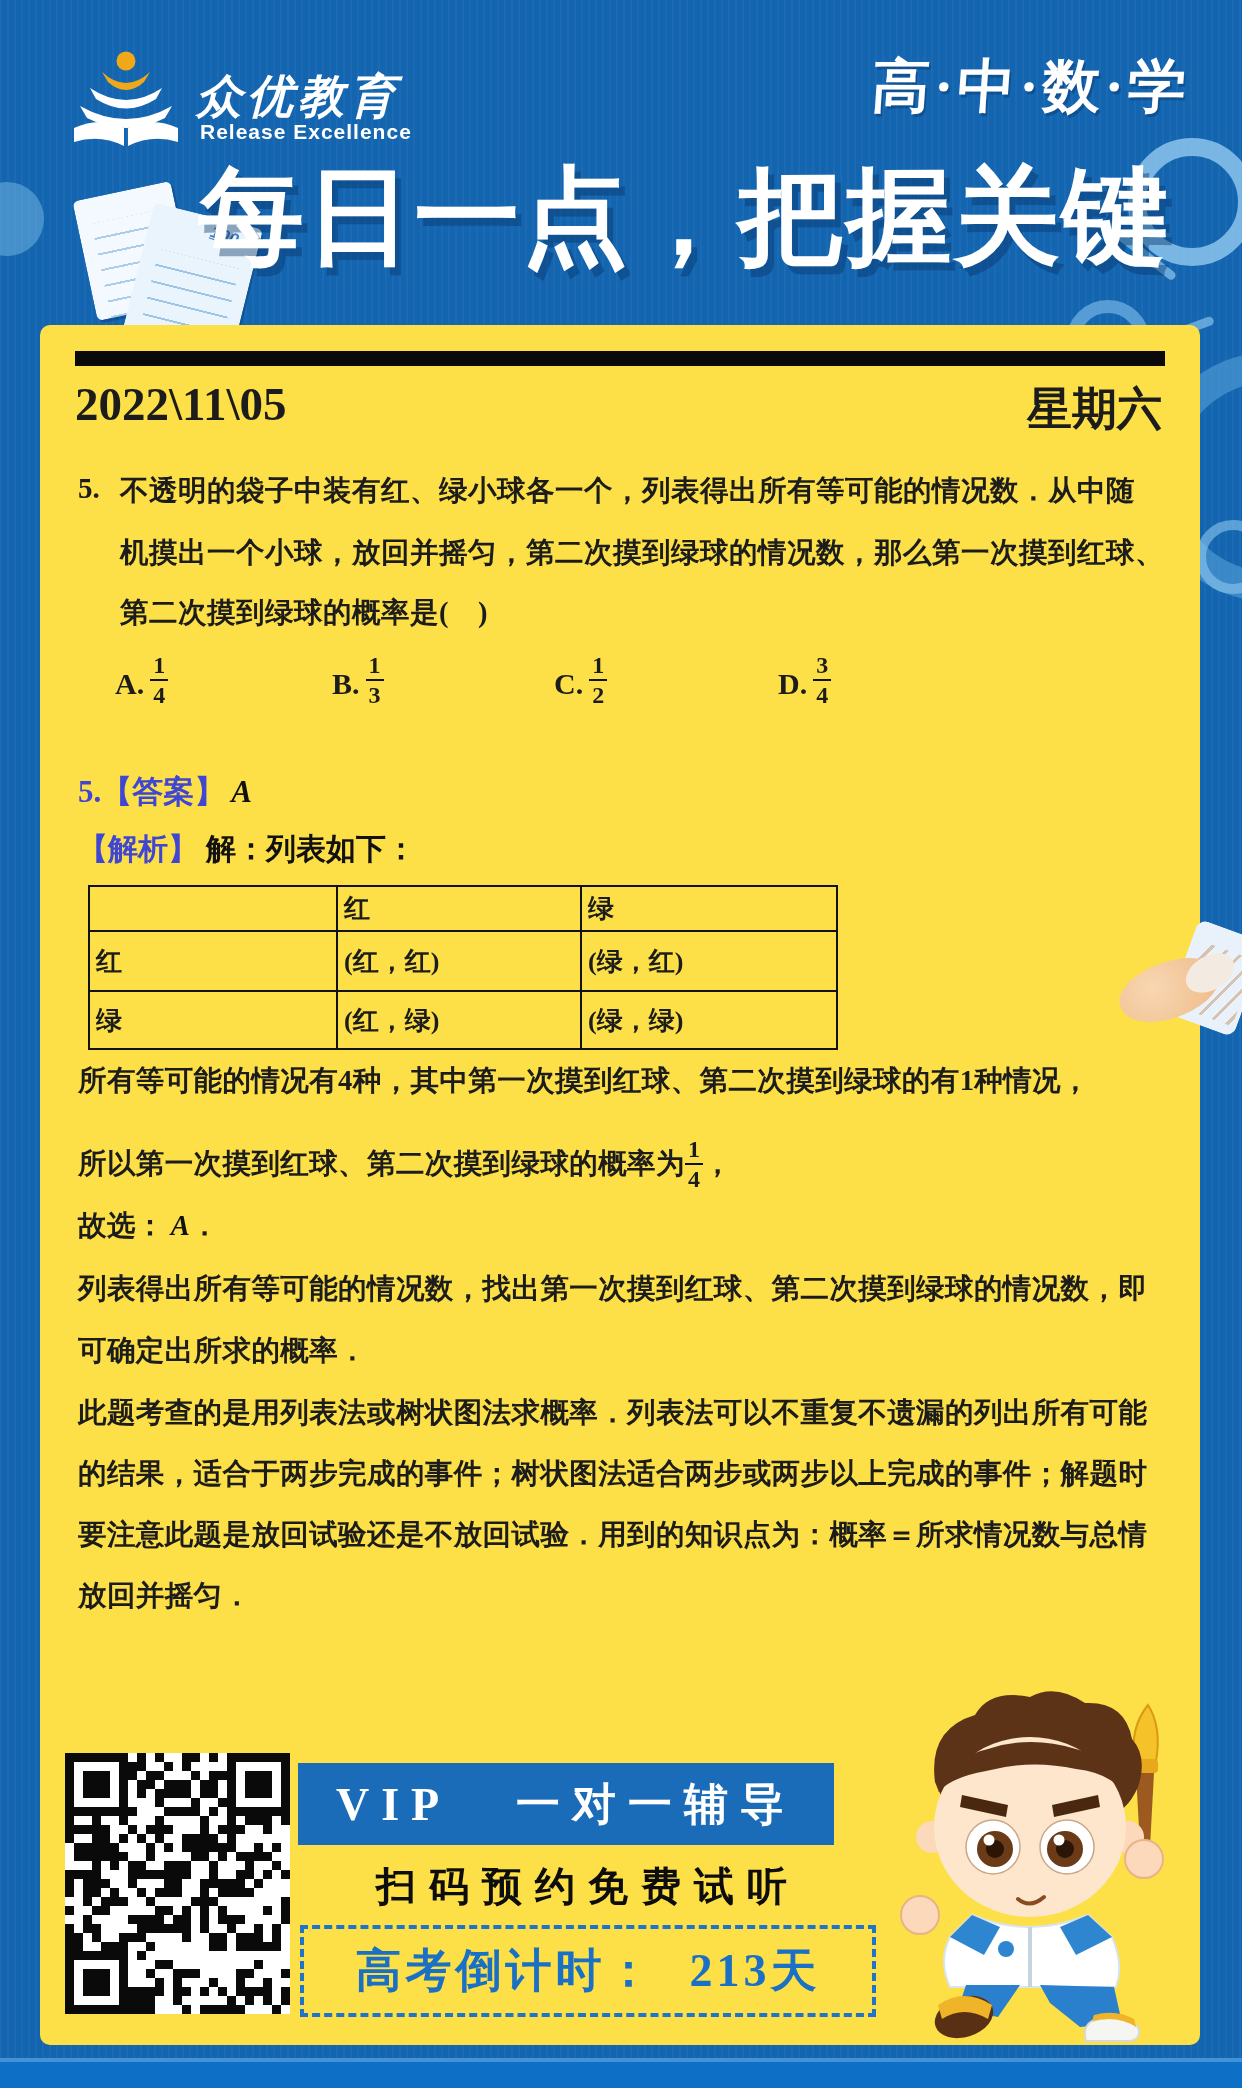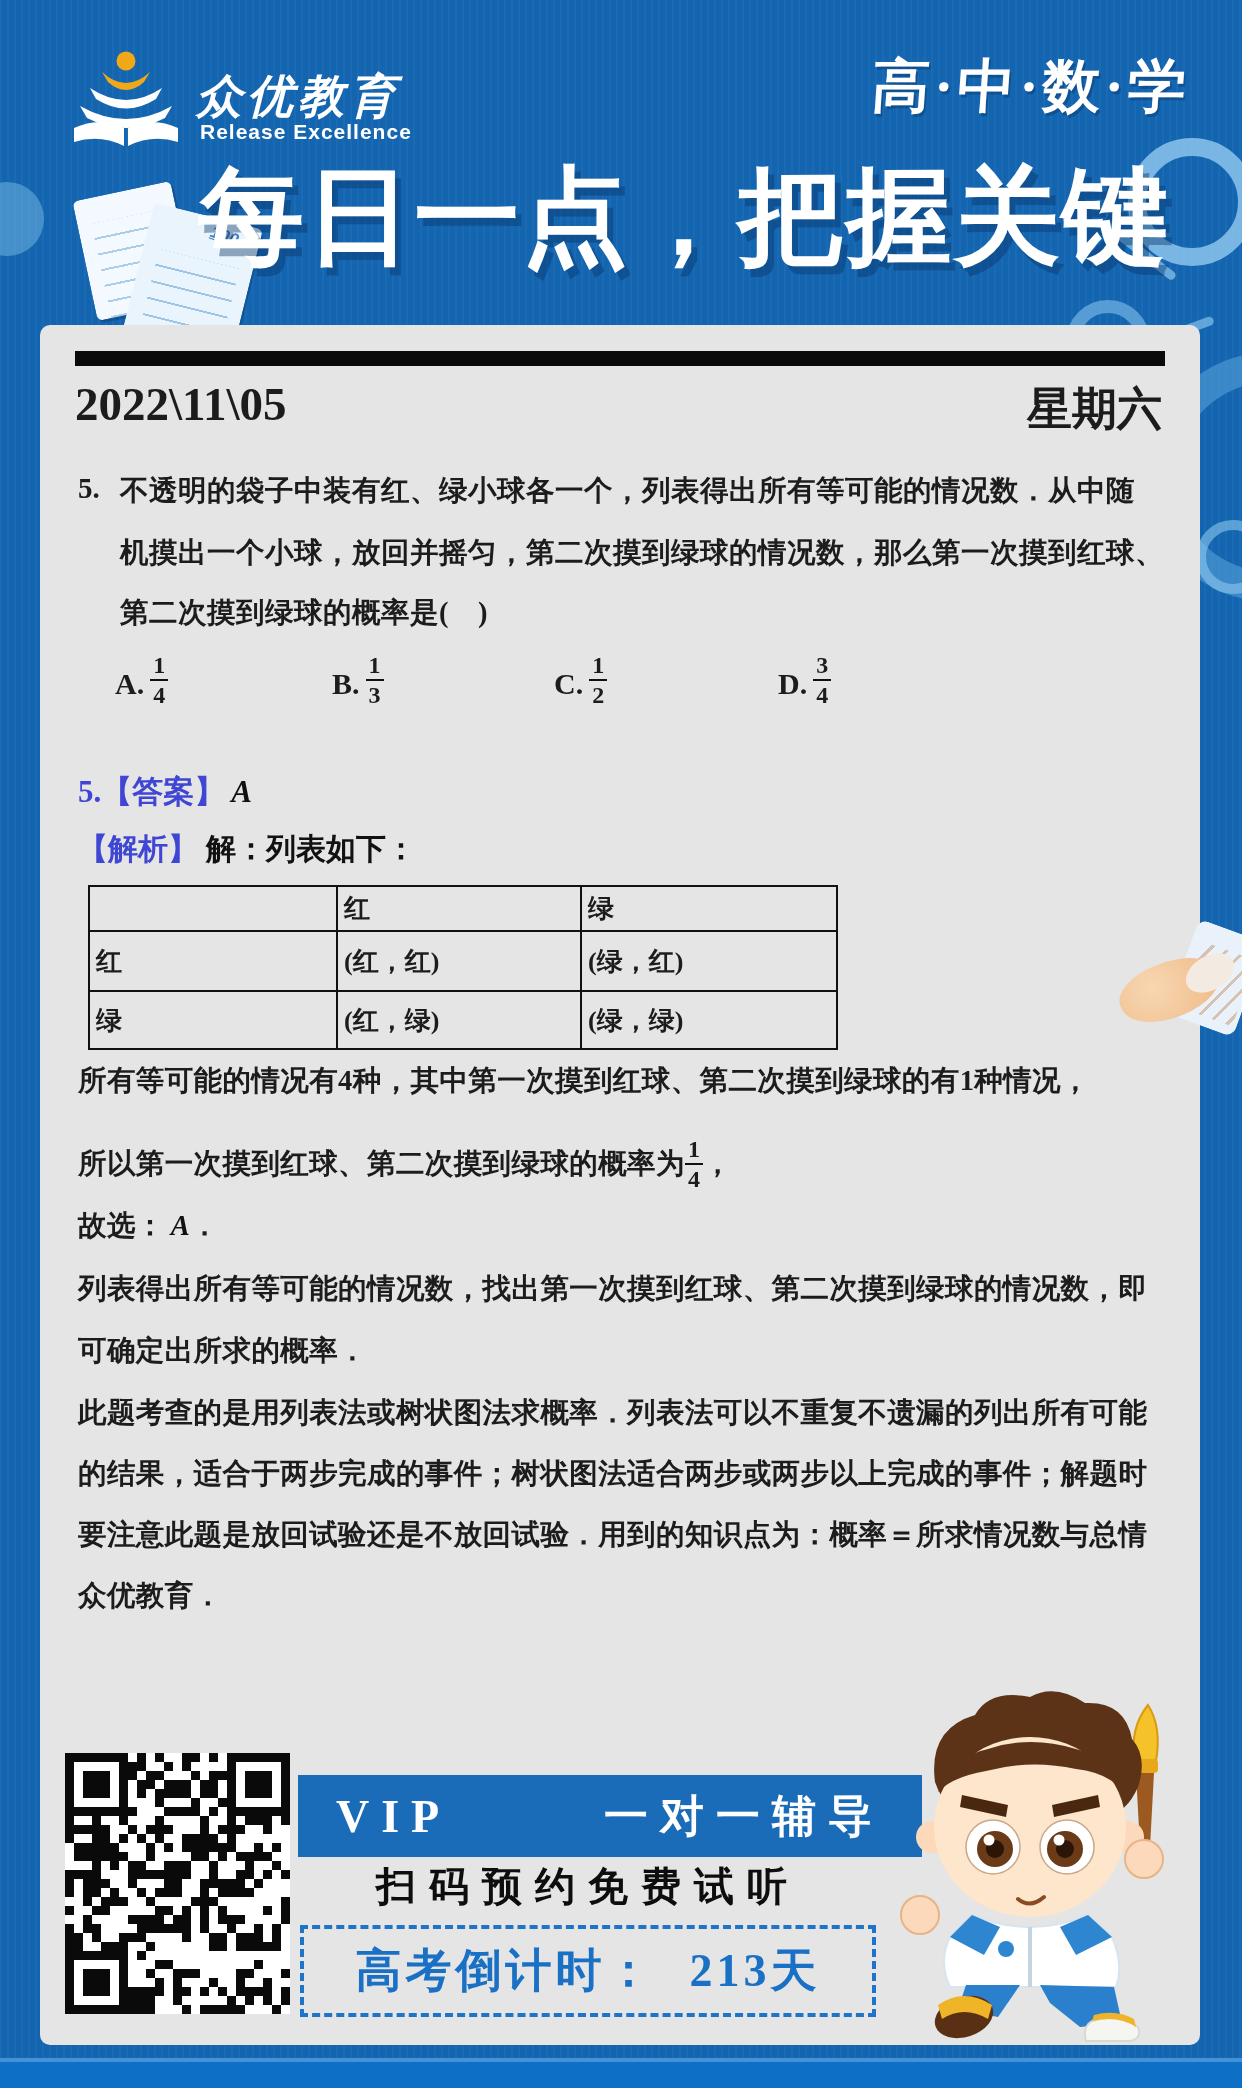--- a/index.html
+++ b/index.html
@@ -45,21 +45,21 @@
   .logo{left:66px;top:50px;width:120px;height:100px;z-index:2;}
   .brand-name{position:absolute;left:196px;top:66px;color:#fff;font-size:46px;font-weight:900;letter-spacing:5px;z-index:2;font-style:italic;}
   .brand-sub{position:absolute;left:200px;top:120px;color:#fff;font-size:21px;font-weight:700;letter-spacing:1px;z-index:2;}
   .subject{position:absolute;right:52px;top:48px;color:#fff;font-size:58px;font-weight:900;z-index:2;
     font-family:"Liberation Serif","DejaVu Serif",serif;letter-spacing:4px;transform:skewX(-4deg);
     text-shadow:2px 3px 0 rgba(8,53,102,.4);}
   .slogan{position:absolute;left:198px;top:146px;color:#fff;font-size:106px;font-weight:900;letter-spacing:2px;z-index:2;
     text-shadow:6px 8px 0 rgba(8,53,102,.42);white-space:nowrap;}
 
   
-  .card{position:absolute;left:40px;top:325px;width:1160px;height:1720px;background:#e5e5e5;border-radius:10px;z-index:2;}
+  .card{position:absolute;left:40px;top:325px;width:1160px;height:1720px;background:#fde047;border-radius:10px;z-index:2;}
   .doc{font-family:"Liberation Serif","DejaVu Serif",serif;color:#1c1c1c;}
   .card-topbar{position:absolute;left:35px;top:26px;width:1090px;height:15px;background:#0a0a0a;}
   .date{position:absolute;left:35px;top:52px;font-size:47px;font-weight:700;}
   .weekday{position:absolute;right:38px;top:54px;font-size:45px;font-weight:700;margin-left:20px;}
 
   .problem-number{position:absolute;left:38px;top:147px;font-size:29px;font-weight:700;}
   .problem-line{position:absolute;left:80px;font-size:28.5px;font-weight:600;letter-spacing:.5px;white-space:nowrap;}
   .pl1{top:147px;} .pl2{top:209px;} .pl3{top:269px;}
 
   .option{position:absolute;top:322px;font-size:30px;font-weight:600;display:flex;align-items:flex-end;gap:6px;}
@@ -78,22 +78,22 @@
   table.grid td{border:2.5px solid #111;font-size:26px;font-weight:600;padding:0 0 0 6px;vertical-align:middle;
     font-family:"Liberation Serif","DejaVu Serif",serif;}
   .c1{width:240px;} .c2{width:236px;} .c3{width:248px;}
   .r1{height:45px;} .r2{height:60px;} .r3{height:58px;}
 
   .para{position:absolute;left:38px;font-size:28.5px;font-weight:600;letter-spacing:.4px;white-space:nowrap;}
   .para-frac{display:flex;align-items:center;}
 
   
   .qr{position:absolute;left:25px;top:1428px;width:228px;height:264px;}
-  .vip-banner{position:absolute;left:258px;top:1438px;width:624px;height:82px;background:#1b6cb8;
-    display:flex;align-items:center;justify-content:space-between;padding:8px 38px;box-sizing:border-box;margin-top:12px;}
+  .vip-banner{position:absolute;left:258px;top:1438px;width:536px;height:82px;background:#1b6cb8;
+    display:flex;align-items:center;justify-content:space-between;padding:8px 38px;box-sizing:border-box;}
   .vip-label{color:#fff;font-size:46px;font-weight:900;letter-spacing:12px;}
   .vip-text{color:#fff;font-size:44px;font-weight:900;letter-spacing:12px;}
   .scan-text{position:absolute;left:258px;top:1534px;width:580px;text-align:center;
     color:#0d0d0d;font-size:40px;font-weight:900;letter-spacing:13px;}
   .countdown-box{position:absolute;left:260px;top:1600px;width:576px;height:92px;border:4px dashed #1e74c8;
     box-sizing:border-box;display:flex;align-items:center;justify-content:center;gap:34px;}
   .countdown-label,.countdown-value{color:#1a70c4;font-size:46px;font-weight:900;letter-spacing:4px;}
   .mascot{position:absolute;left:840px;top:1362px;width:312px;height:358px;}
 </style>
 </head>
@@ -212,21 +212,21 @@
     <span>，</span>
   </div>
   <div class="para" style="top:882px">
     <span>故选：</span><span class="ans-val">A</span><span>．</span>
   </div>
   <div class="para" style="top:945px">列表得出所有等可能的情况数，找出第一次摸到红球、第二次摸到绿球的情况数，即</div>
   <div class="para" style="top:1007px">可确定出所求的概率．</div>
   <div class="para" style="top:1069px">此题考查的是用列表法或树状图法求概率．列表法可以不重复不遗漏的列出所有可能</div>
   <div class="para" style="top:1130px">的结果，适合于两步完成的事件；树状图法适合两步或两步以上完成的事件；解题时</div>
   <div class="para" style="top:1191px">要注意此题是放回试验还是不放回试验．用到的知识点为：概率＝所求情况数与总情</div>
-  <div class="para" style="top:1252px">众优教育．</div>
+  <div class="para" style="top:1252px">放回并摇匀．</div>
 
   <div class="qr" id="qr"><svg width="225" height="261" xmlns="http://www.w3.org/2000/svg">
         <rect width="100%" height="100%" fill="#fff"></rect>
         <rect x="72" y="0" width="9" height="9" fill="#0a0a0a"></rect>
         <rect x="90" y="0" width="9" height="9" fill="#0a0a0a"></rect>
         <rect x="117" y="0" width="9" height="9" fill="#0a0a0a"></rect>
         <rect x="126" y="0" width="9" height="9" fill="#0a0a0a"></rect>
         <rect x="144" y="0" width="9" height="9" fill="#0a0a0a"></rect>
         <rect x="63" y="9" width="9" height="9" fill="#0a0a0a"></rect>
         <rect x="72" y="9" width="9" height="9" fill="#0a0a0a"></rect>

